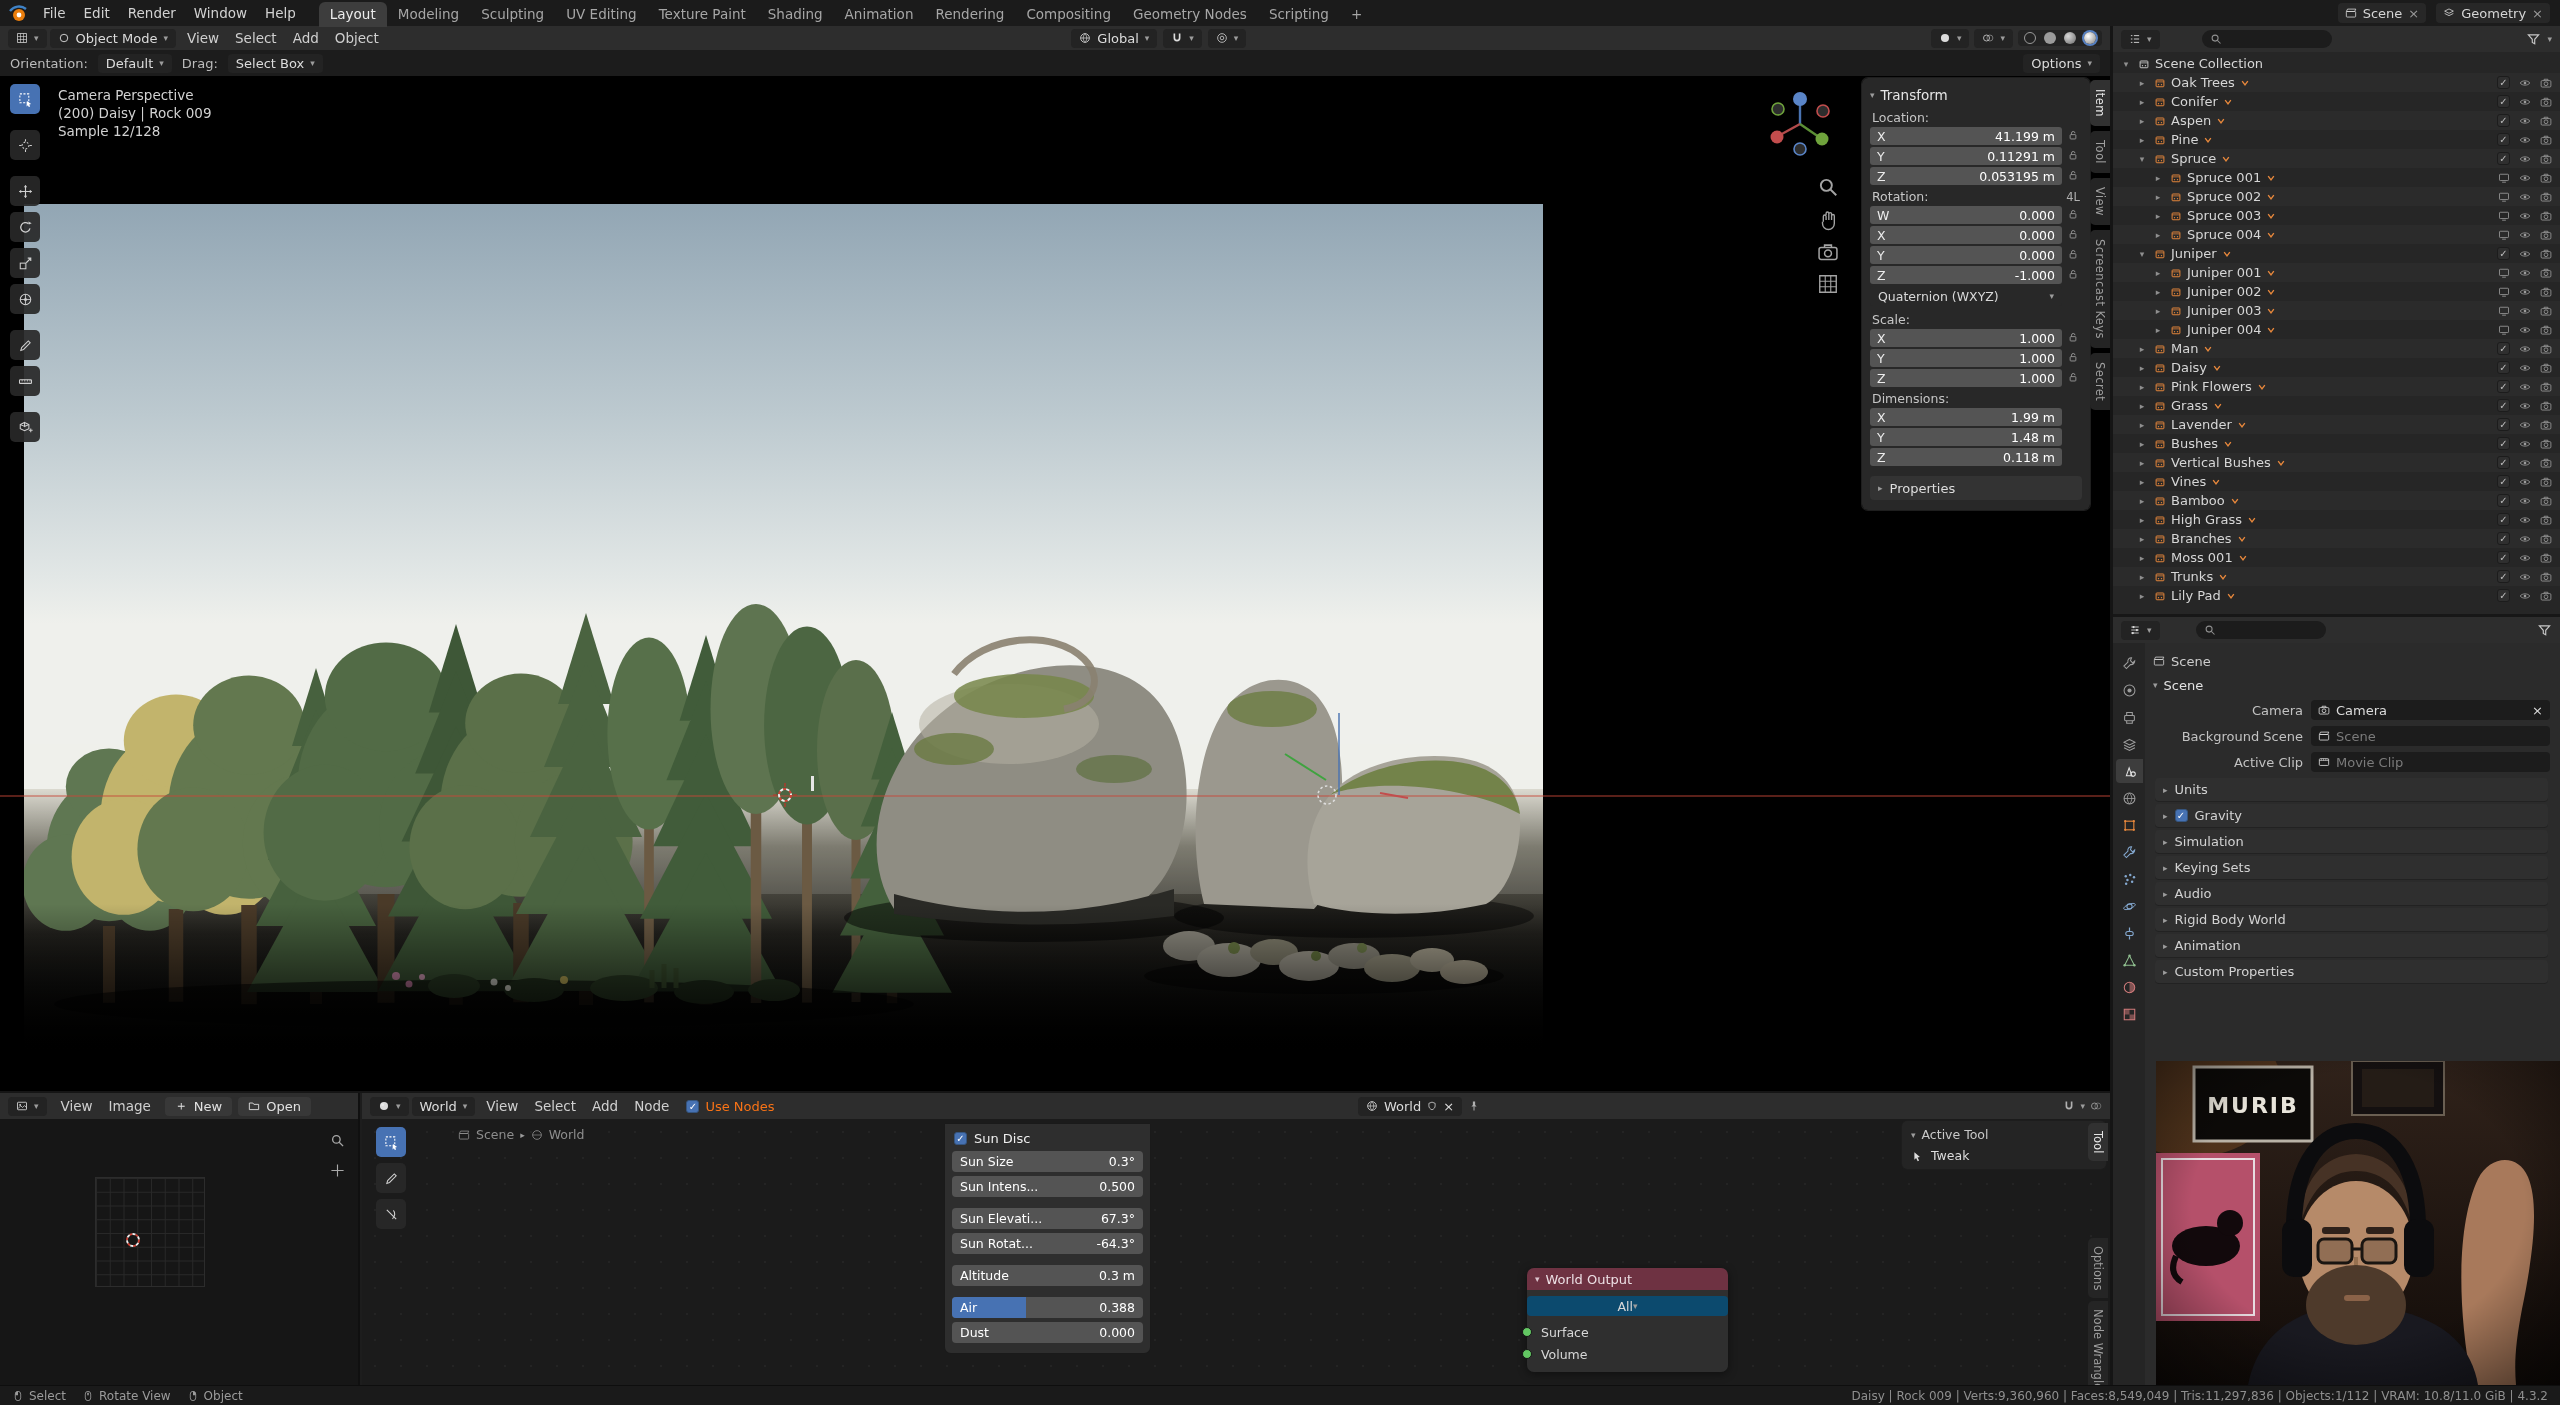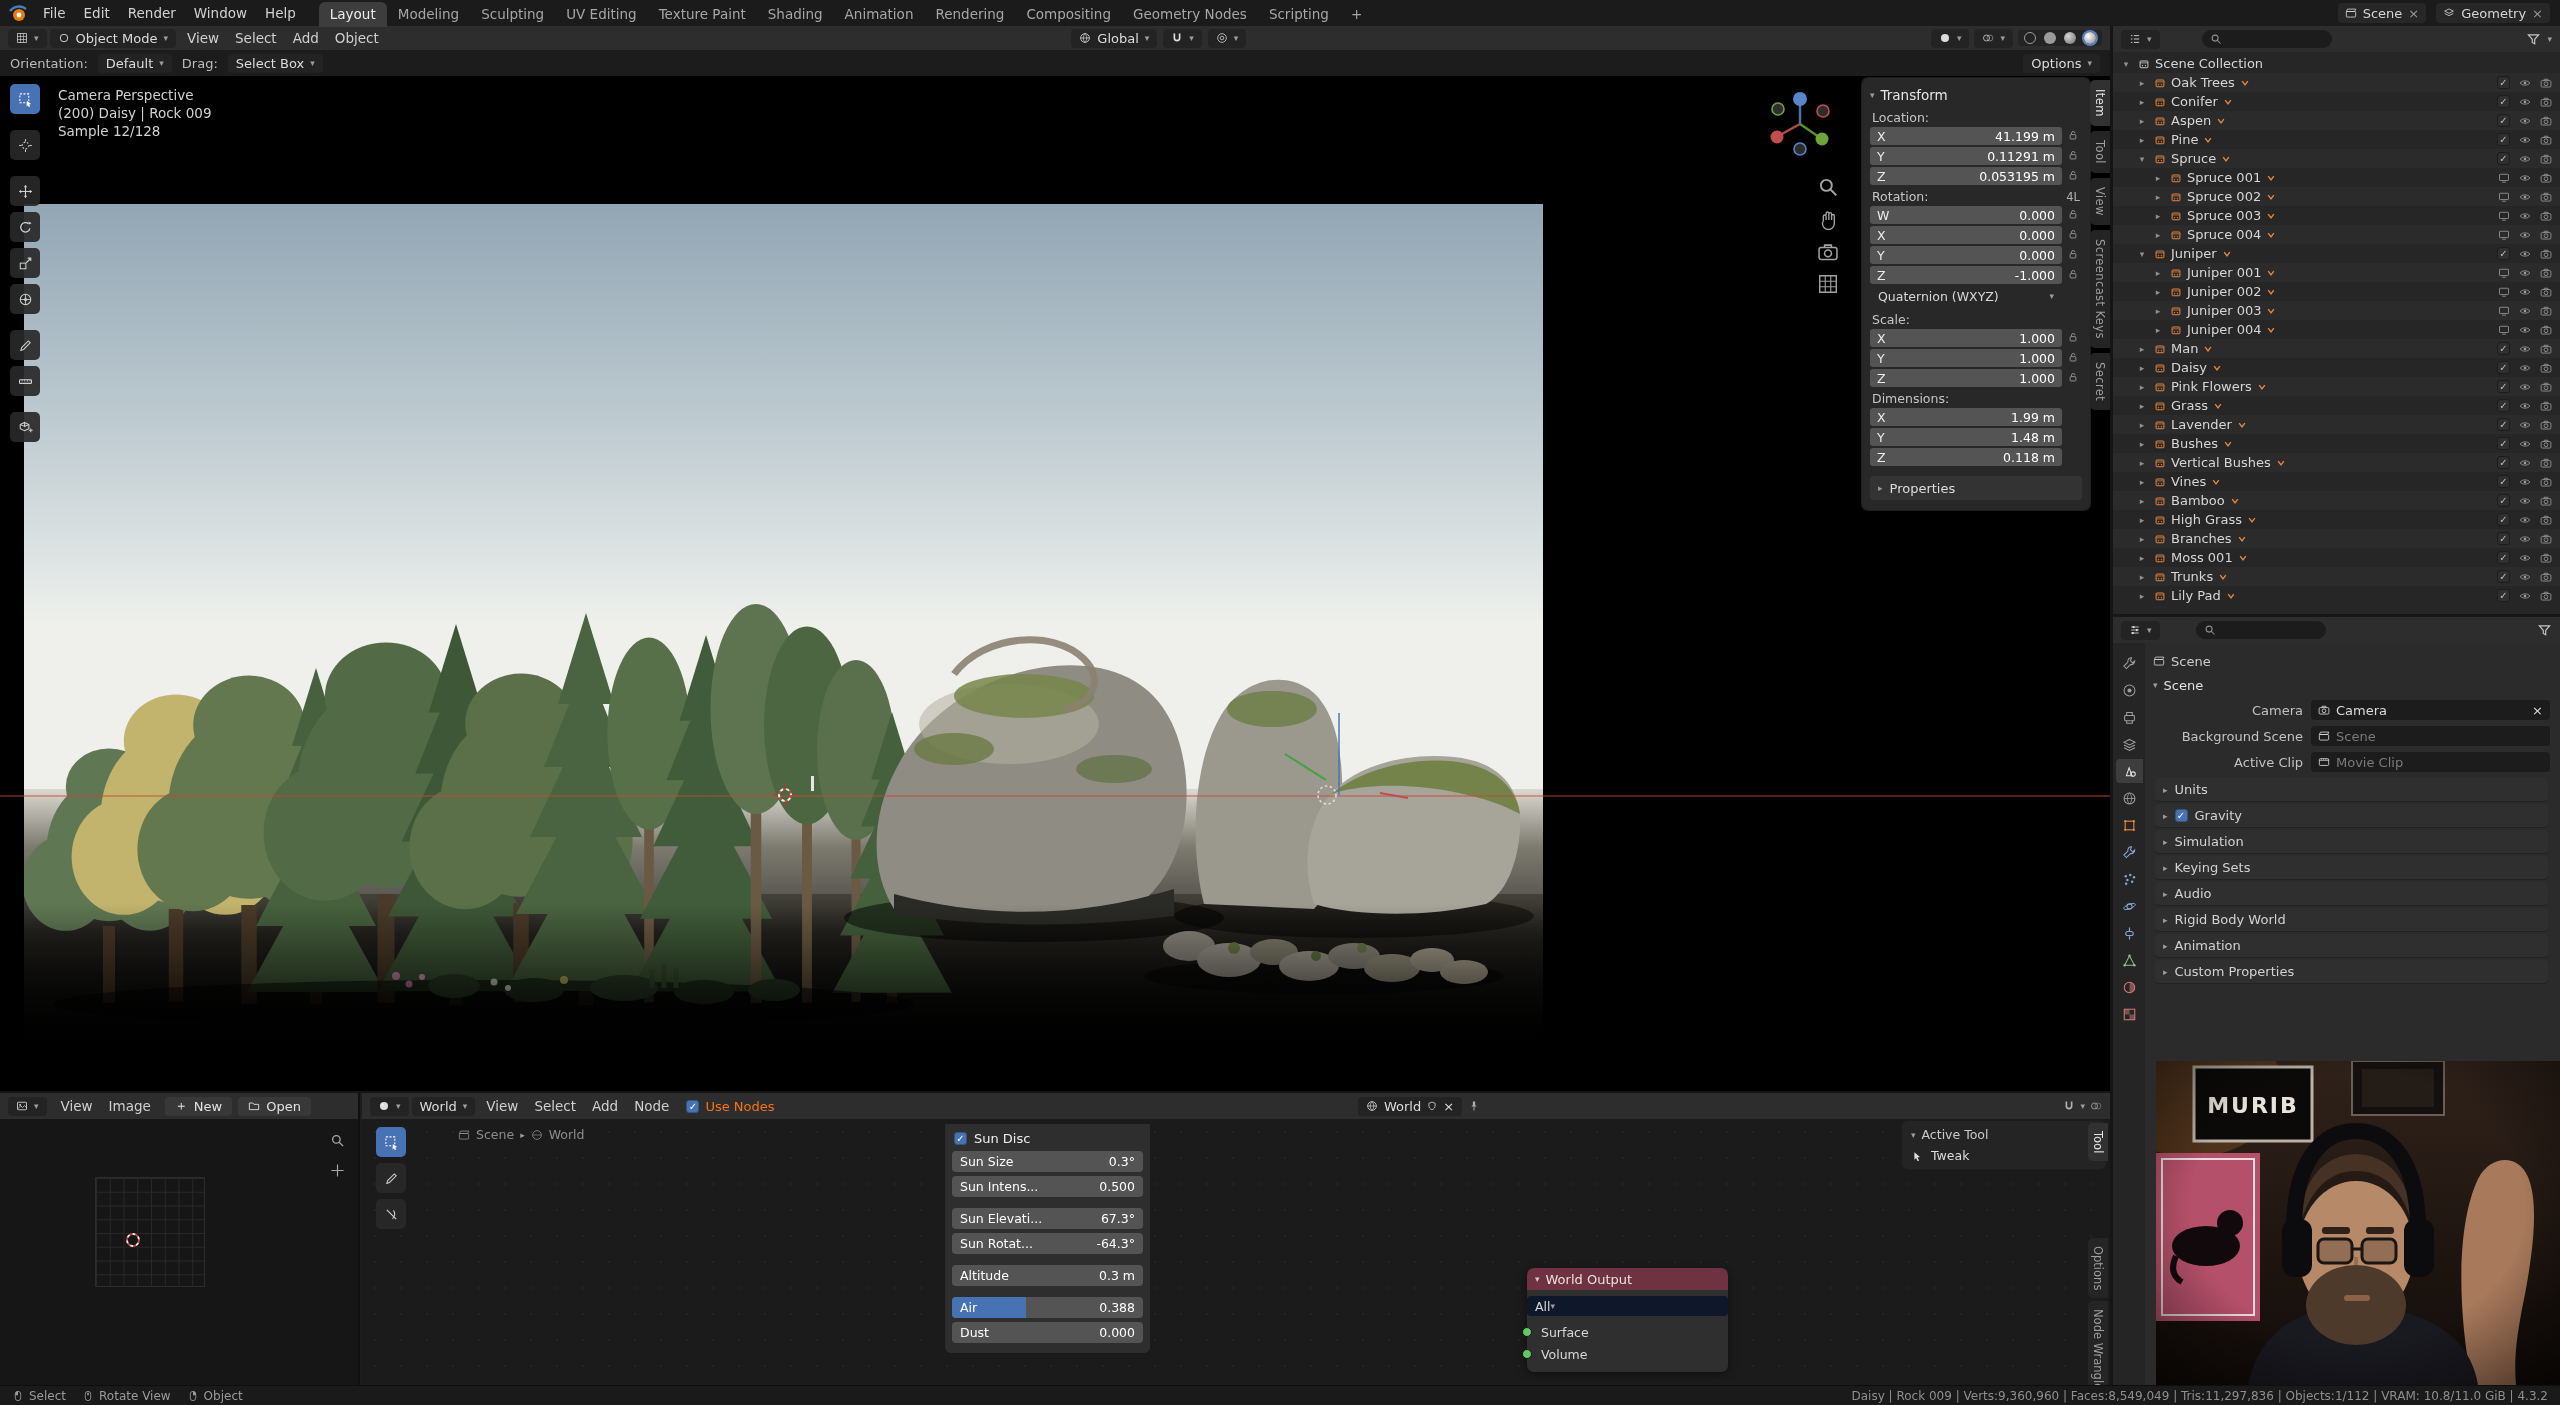--- a/index.html
+++ b/index.html
@@ -107,21 +107,21 @@
 #wire-svg{position:absolute;inset:0;pointer-events:none;z-index:2}
 #sun-node{position:absolute;left:582px;top:30px;width:207px;background:rgba(47,47,47,.96);border:1px solid #1a1a1a;border-radius:0 0 7px 7px;z-index:3;padding-bottom:6px}
 .node-check{display:flex;align-items:center;gap:7px;margin:7px 9px 5px;font-size:13px;color:#eee}
 .node-row{margin:4px 7px;height:21px;background:#545454;border-radius:4px;display:flex;align-items:center;justify-content:space-between;padding:0 8px;font-size:12.5px;color:#fff;position:relative;overflow:hidden}
 .node-row.gap{margin-top:11px}
 .node-row .fillbar{position:absolute;left:0;top:0;bottom:0;background:#4772b3}
 .node-row span{position:relative;z-index:1}
 #out-node{position:absolute;left:1165px;top:175px;width:201px;z-index:3;box-shadow:0 2px 10px rgba(0,0,0,.45);border-radius:7px}
 .out-head{height:22px;background:#6e3242;border-radius:7px 7px 0 0;display:flex;align-items:center;gap:6px;padding:0 8px;font-size:13px;color:#ecdfe4}
 .out-body{background:rgba(48,48,48,.95);border-radius:0 0 7px 7px;padding:6px 0 7px}
-.out-dd{margin:0 0 5px;height:20px;background:#0f172a;border-radius:4px;display:flex;align-items:center;justify-content:flex-start;padding:0 8px;font-size:12.5px;color:#d8d8d8}
+.out-dd{margin:0 0 5px;height:20px;background:#0c4a6e;border-radius:4px;display:flex;align-items:center;justify-content:center;padding:0 8px;font-size:12.5px;color:#d8d8d8}
 .sock-row{position:relative;height:22px;display:flex;align-items:center;padding-left:14px;font-size:12.5px;color:#d8d8d8}
 .sock{position:absolute;left:-5px;top:6px;width:10px;height:10px;border-radius:50%;background:#63c763;border:1px solid #161616}
 #atool{position:absolute;left:1540px;top:28px;width:204px;background:rgba(37,37,37,.95);border-radius:5px;padding:6px 9px;z-index:4;box-shadow:0 0 0 1px #1d1d1d}
 .at-title{font-size:12.5px;color:#c8c8c8;display:flex;gap:6px;align-items:center}
 .at-row{display:flex;gap:8px;align-items:flex-end;margin-top:6px;font-size:12.5px;color:#ddd}
 .sh-tab{position:absolute;right:2px;writing-mode:vertical-rl;font-size:11.5px;color:#9f9f9f;background:#252525;padding:8px 3px;border-radius:5px 0 0 5px;z-index:4;white-space:nowrap}
 .sh-tab.active{background:#313131;color:#e2e2e2}
 
 #statusbar{position:absolute;left:0;top:1385px;width:2560px;height:20px;background:#1a1a1a;border-top:1px solid #0e0e0e;display:flex;align-items:center;gap:18px;padding:0 12px;font-size:12px;color:#9b9b9b;z-index:70}
 .sb-item{display:flex;gap:5px;align-items:center}

